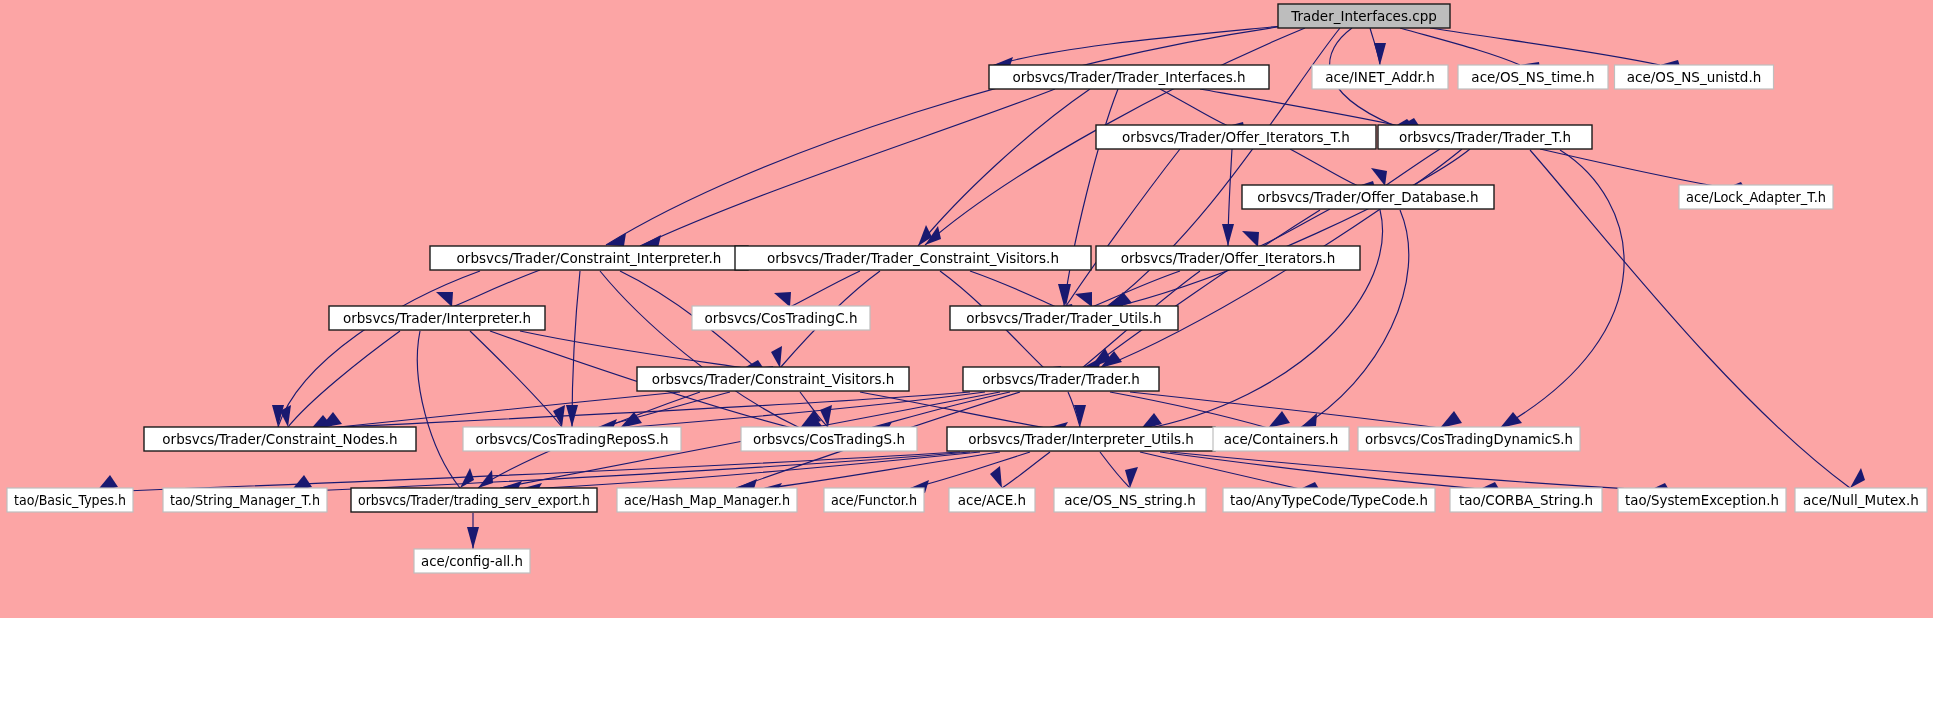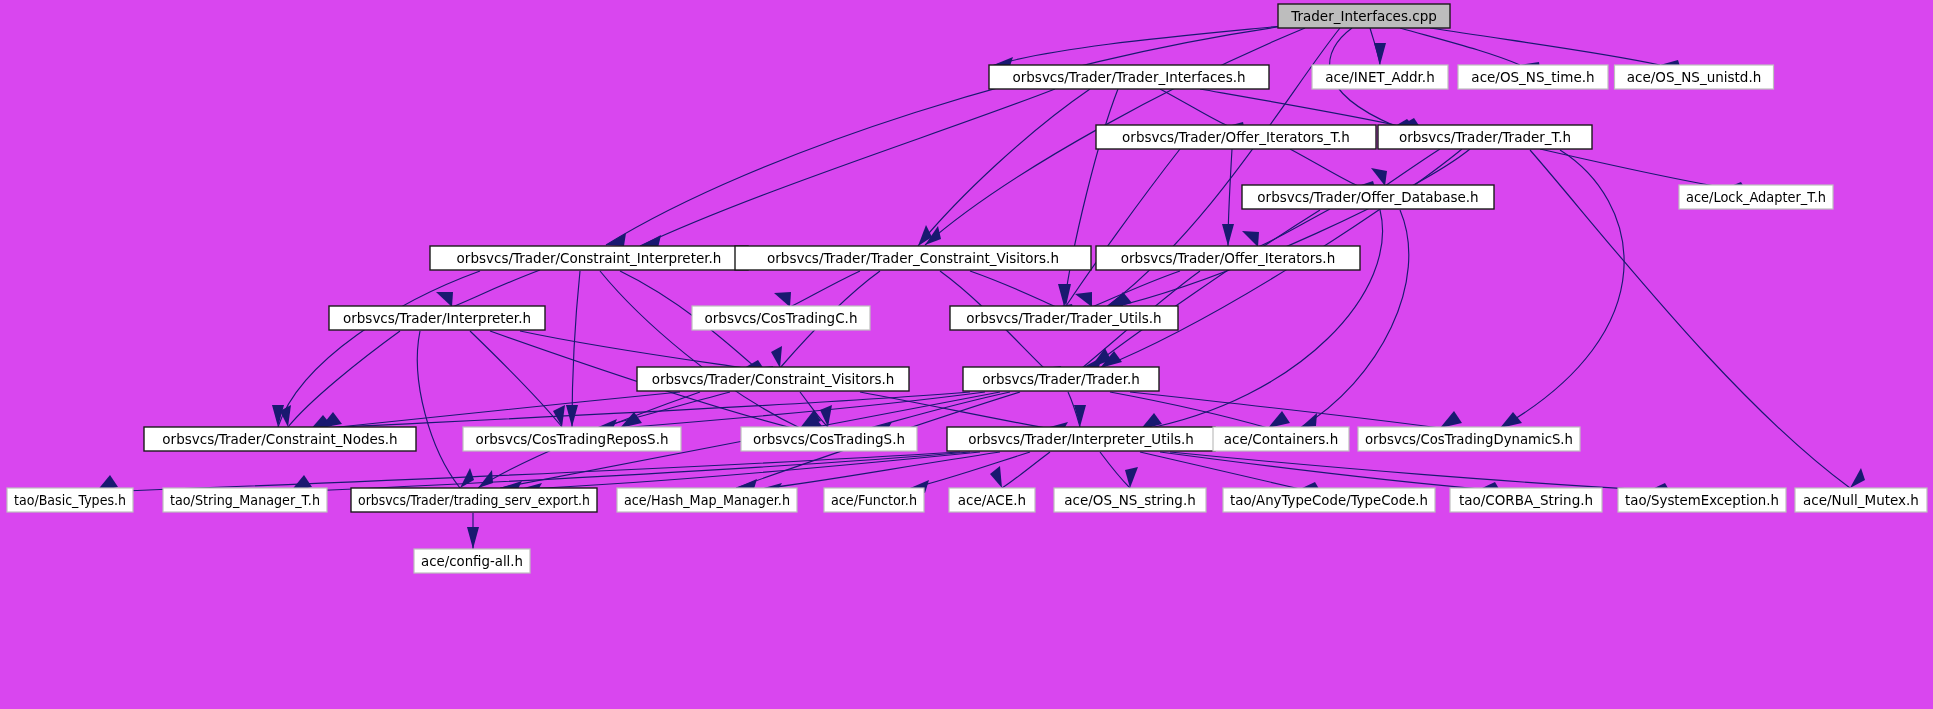--- a/index.html
+++ b/index.html
@@ -1,17 +1,17 @@
 <!DOCTYPE html>
 <html><head>
 <meta charset="utf-8">
 <style>
   html,body{margin:0;padding:0;background:#ffffff;}
   body{font-family:"DejaVu Sans","Liberation Sans",sans-serif;}
-  #graph-root{position:relative;width:1933px;height:709px;background:#d946ef;overflow:hidden;}
+  #graph-root{position:relative;width:1933px;height:618px;background:#fca5a5;overflow:hidden;}
   svg#graph-canvas{position:absolute;left:0;top:0;width:1933px;height:709px;display:block;}
   .node-box{fill:#ffffff;stroke:#bfbfbf;stroke-width:1.2;}
   .node-box.strong{stroke:#1a1a1a;stroke-width:1.4;}
   .node-box.root{fill:#bdbdbd;stroke:#1a1a1a;stroke-width:1.4;}
   .node-label{font-family:"DejaVu Sans","Liberation Sans",sans-serif;font-size:13.5px;fill:#000000;
     text-anchor:middle;dominant-baseline:middle;white-space:pre;}
   .edge-path{fill:none;stroke:#191970;stroke-width:1.15;}
   .edge-head{fill:#191970;stroke:none;}
 </style>
 </head>

